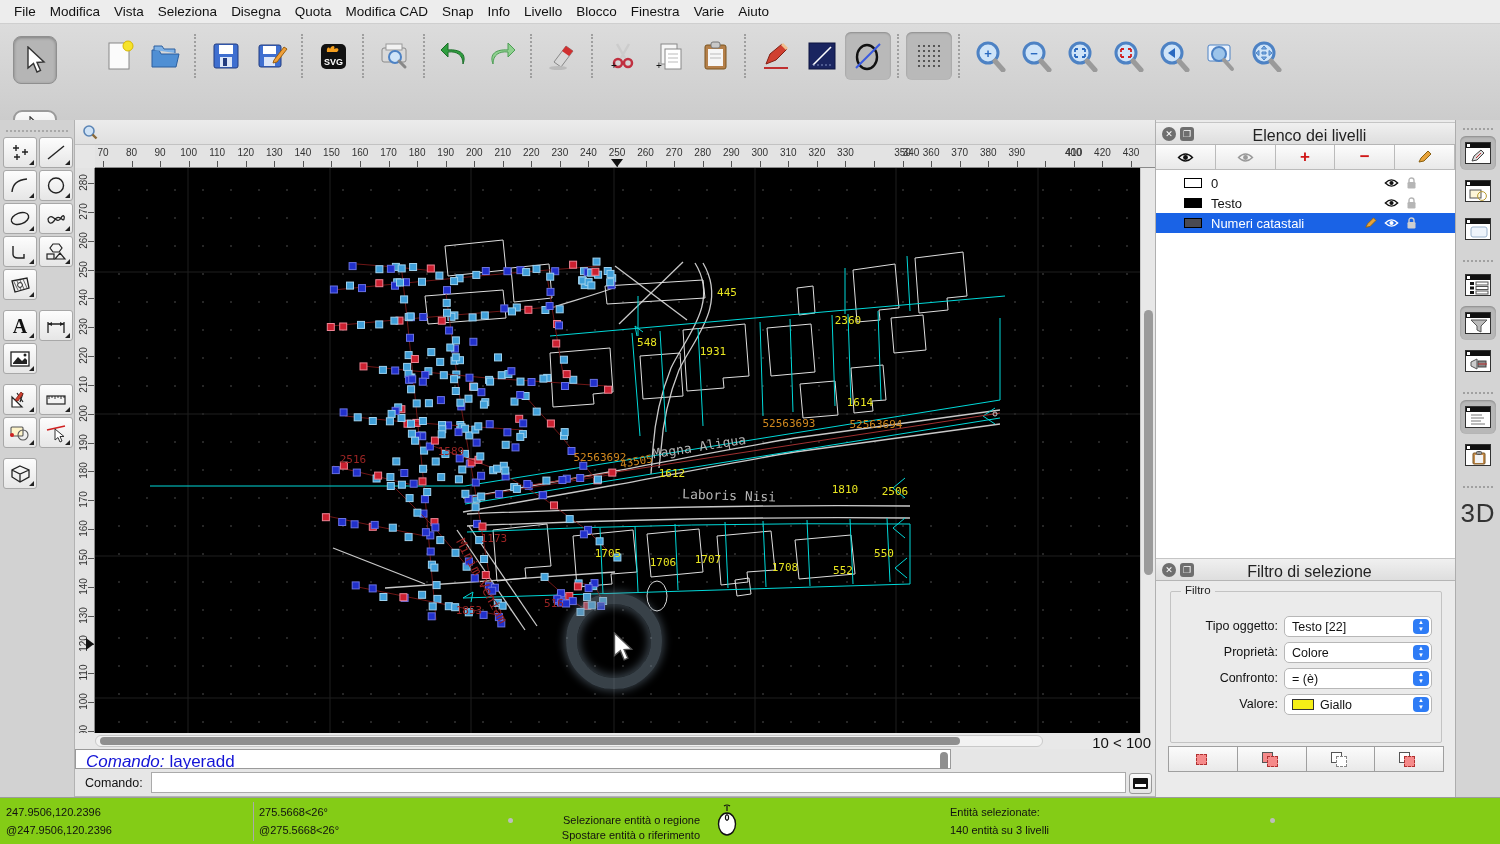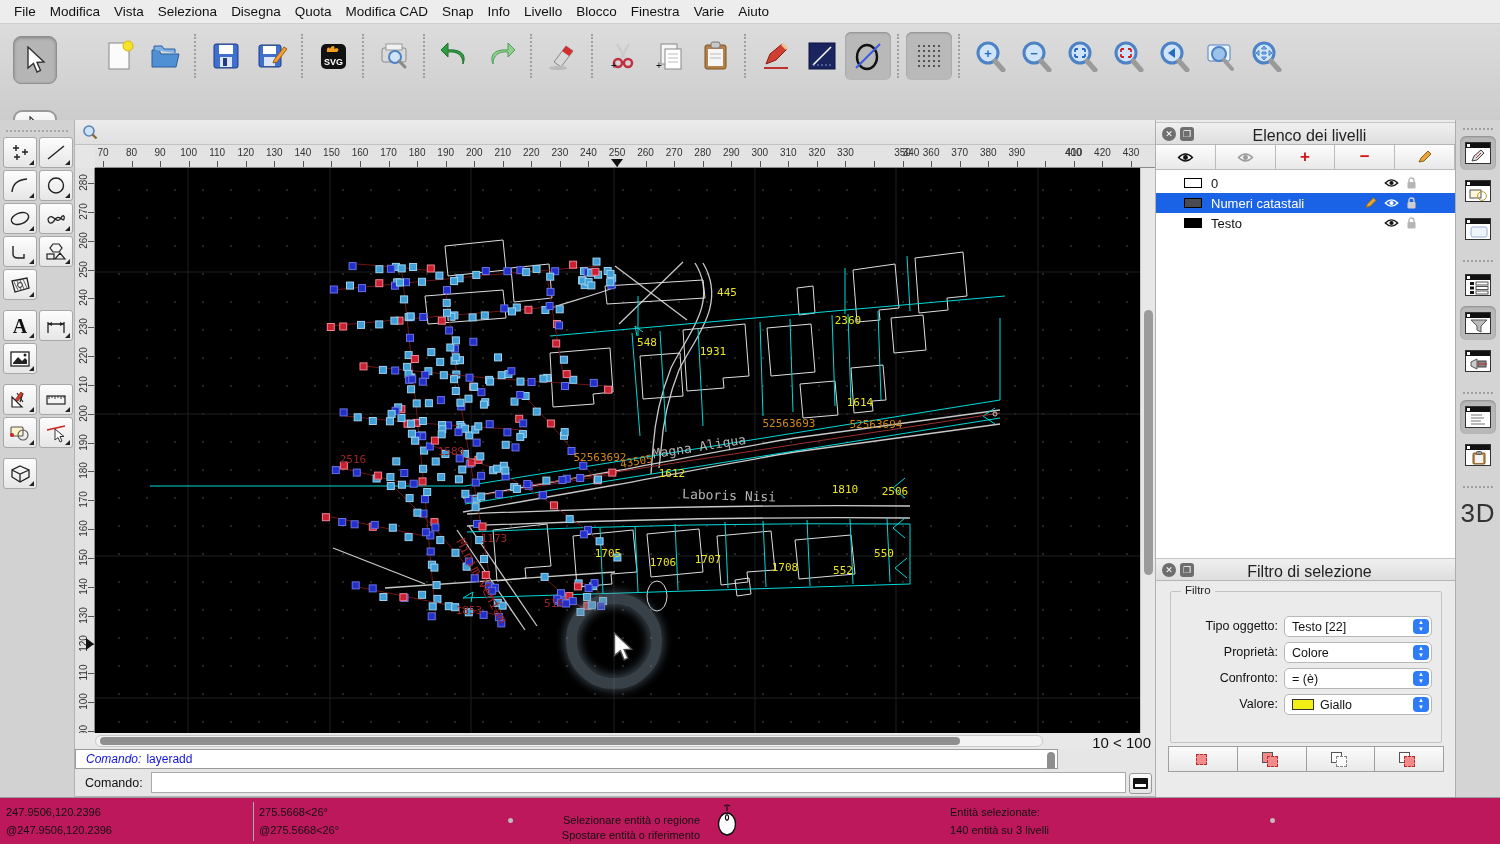--- a/index.html
+++ b/index.html
@@ -40,21 +40,21 @@
   #hmarker { position:absolute; bottom:0; width:0; height:0; border-left:6px solid transparent; border-right:6px solid transparent; border-top:8px solid #111; }
   #vmarker { position:absolute; right:0; width:0; height:0; border-top:6px solid transparent; border-bottom:6px solid transparent; border-left:8px solid #111; }
   #canvas { position:absolute; left:20px; top:48px; width:1045px; height:565px; background:#000;
     background-image:radial-gradient(#262626 1px, transparent 1.2px); background-size:28px 28px; background-position:10px 8px; }
   #vscroll { position:absolute; left:1065px; top:48px; width:15px; height:565px; background:#e8e8e8; border-left:1px solid #c6c6c6; }
   #vscroll .thumb { position:absolute; left:3px; top:142px; width:9px; height:265px; background:#9b9b9b; border-radius:5px; }
   #hscrollrow { position:absolute; left:0; top:613px; width:1080px; height:16px; background:#e8e8e8; }
   #hscroll-track { position:absolute; left:20px; top:2px; width:948px; height:12px; background:#f2f2f2; border:1px solid #cicac9; border:1px solid #c9c9c9; border-radius:6px; }
   #hscroll-thumb { position:absolute; left:4px; top:1px; width:860px; height:8px; background:#8f8f8f; border-radius:4px; }
   #zoom-indic { position:absolute; right:4px; top:1px; font-size:15px; color:#111; }
-  #cmd-history { position:absolute; left:0; top:629px; width:983px; height:20px; background:#fff; border:1px solid #9a9a9a; font-size:12px; padding:2px 13px 0 10px; }
+  #cmd-history { position:absolute; left:0; top:629px; width:876px; height:20px; background:#fff; border:1px solid #9a9a9a; font-size:17px; padding:2px 13px 0 10px; }
   #cmd-history .lbl { color:#1313d6; font-style:italic; }
   #cmd-history .val { color:#1313d6; margin-left:5px; }
   #cmd-history .sb { position:absolute; right:2px; top:2px; width:8px; height:38px; background:#8f8f8f; border-radius:4px; }
   #cmd-input-row { position:absolute; left:0; top:649px; width:1080px; height:28px; background:#e6e6e6; border-bottom:1px solid #b5b5b5; }
   #cmd-input-row .lbl { position:absolute; left:10px; top:7px; font-size:12.5px; color:#111; }
   #cmd-input { position:absolute; left:76px; top:3px; width:975px; height:21px; background:#fff; border:1px solid #aaa; font-size:12px; padding:0 4px; }
   #kbd-btn { position:absolute; right:3px; top:4px; width:23px; height:21px; background:linear-gradient(#fbfbfb,#e3e3e3); border:1px solid #999; border-radius:3px; display:flex; align-items:center; justify-content:center; }
   #kbd-btn .k { width:15px; height:11px; background:#111; border-radius:1px; position:relative; }
   #kbd-btn .k:after { content:""; position:absolute; left:2px; right:2px; bottom:2px; height:3px; background:#fff; }
 
@@ -97,21 +97,21 @@
   #strip { position:absolute; left:1455px; top:120px; width:45px; height:677px; background:#d4d4d4; border-left:1px solid #adadad; }
   #strip .dots { height:8px; border-bottom:2px dotted #a0a0a0; margin:2px 7px 6px 7px; }
   .strip-btn { position:relative; width:36px; height:34px; margin:4px auto; display:flex; align-items:center; justify-content:center; border-radius:6px; }
   .strip-btn.active { background:#b8b8b8; box-shadow:inset 0 1px 2px rgba(0,0,0,.25); }
   .miniwin { width:26px; height:22px; background:#fff; border:1px solid #333; position:relative; }
   .miniwin:before { content:""; position:absolute; left:0; top:0; right:0; height:5px; background:#111; }
   .miniwin:after { content:""; position:absolute; left:1px; top:1px; width:3px; height:3px; background:#fff; }
   #lbl3d { text-align:center; font-size:26px; color:#333; font-family:"Liberation Sans",sans-serif; font-weight:300; margin-top:10px; letter-spacing:1px; }
 
   
-  #statusbar { position:absolute; left:0; top:797px; width:1500px; height:47px; background:#be185d; border-top:1px solid #9c9c9c; font-size:11px; color:#111; }
+  #statusbar { position:absolute; left:0; top:797px; width:1500px; height:47px; background:#84cc16; border-top:1px solid #9c9c9c; font-size:11px; color:#111; }
   #statusbar .l1 { position:absolute; top:8px; }
   #statusbar .l2 { position:absolute; top:26px; }
   #sb-div1 { position:absolute; left:253px; top:4px; width:1px; height:39px; background:#aaa; }
   #sb-hints { position:absolute; left:500px; top:15px; width:200px; text-align:right; line-height:15px; }
   #mouse-ic { position:absolute; left:716px; top:6px; }
   .sb-dot { position:absolute; top:20px; width:5px; height:5px; border-radius:50%; background:#bdbdbd; }
 
   svg { display:block; }
   text.maplab { font-family:"DejaVu Sans Mono",monospace; }
 </style>
@@ -1115,48 +1115,48 @@
           <svg width="15" height="10" viewBox="0 0 17 11">
             <path d="M1.5 5.5 Q8.5 -1.5 15.5 5.5 Q8.5 12.5 1.5 5.5 Z" fill="none" stroke="#111" stroke-width="1.5"></path>
             <circle cx="8.5" cy="5.5" r="2.4" fill="#111"></circle>
           </svg>
           <svg width="11" height="13" viewBox="0 0 11 13">
             <path d="M3 5 L3 3.5 Q3 1 5.5 1 Q8 1 8 3.5 L8 5" fill="none" stroke="#b5b5b5" stroke-width="1.4"></path>
             <rect x="1.5" y="5" width="8" height="6.5" rx="1.2" fill="#b5b5b5"></rect>
           </svg>
         </span>
       </div>
+      <div class="layer-row">
+        <span class="sw" style="background: rgb(0, 0, 0);"></span>
+        <span>Testo</span>
+        <span class="right-ic">
+          <svg width="15" height="10" viewBox="0 0 17 11">
+            <path d="M1.5 5.5 Q8.5 -1.5 15.5 5.5 Q8.5 12.5 1.5 5.5 Z" fill="none" stroke="#111" stroke-width="1.5"></path>
+            <circle cx="8.5" cy="5.5" r="2.4" fill="#111"></circle>
+          </svg>
+          <svg width="11" height="13" viewBox="0 0 11 13">
+            <path d="M3 5 L3 3.5 Q3 1 5.5 1 Q8 1 8 3.5 L8 5" fill="none" stroke="#b5b5b5" stroke-width="1.4"></path>
+            <rect x="1.5" y="5" width="8" height="6.5" rx="1.2" fill="#b5b5b5"></rect>
+          </svg>
+        </span>
+      </div>
       <div class="layer-row sel">
         <span class="sw" style="background: rgb(74, 74, 82);"></span>
         <span>Numeri catastali</span>
         <span class="right-ic">
           <svg width="13" height="12" viewBox="0 0 15 14">
             <path d="M2 12 L4 8 L11 1 L14 4 L7 11 Z" fill="#e8a33a" stroke="#8a6010" stroke-width="1"></path>
           </svg>
           <svg width="15" height="10" viewBox="0 0 17 11">
             <path d="M1.5 5.5 Q8.5 -1.5 15.5 5.5 Q8.5 12.5 1.5 5.5 Z" fill="none" stroke="#fff" stroke-width="1.5"></path>
             <circle cx="8.5" cy="5.5" r="2.4" fill="#fff"></circle>
           </svg>
           <svg width="11" height="13" viewBox="0 0 11 13">
             <path d="M3 5 L3 3.5 Q3 1 5.5 1 Q8 1 8 3.5 L8 5" fill="none" stroke="#cfcfcf" stroke-width="1.4"></path>
             <rect x="1.5" y="5" width="8" height="6.5" rx="1.2" fill="#cfcfcf"></rect>
-          </svg>
-        </span>
-      </div>
-      <div class="layer-row">
-        <span class="sw" style="background: rgb(0, 0, 0);"></span>
-        <span>Testo</span>
-        <span class="right-ic">
-          <svg width="15" height="10" viewBox="0 0 17 11">
-            <path d="M1.5 5.5 Q8.5 -1.5 15.5 5.5 Q8.5 12.5 1.5 5.5 Z" fill="none" stroke="#111" stroke-width="1.5"></path>
-            <circle cx="8.5" cy="5.5" r="2.4" fill="#111"></circle>
-          </svg>
-          <svg width="11" height="13" viewBox="0 0 11 13">
-            <path d="M3 5 L3 3.5 Q3 1 5.5 1 Q8 1 8 3.5 L8 5" fill="none" stroke="#b5b5b5" stroke-width="1.4"></path>
-            <rect x="1.5" y="5" width="8" height="6.5" rx="1.2" fill="#b5b5b5"></rect>
           </svg>
         </span>
       </div>
     </div>
 
   <div class="panel-head">
     <div class="phbtn" style="left:6px">✕</div>
     <div class="phbtn b2">❐</div>
     <div class="ttl">Filtro di selezione</div>
   </div>

